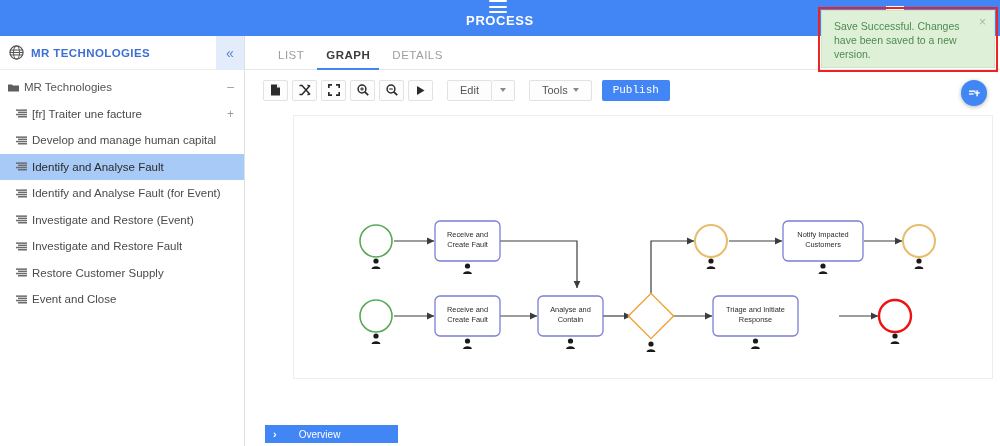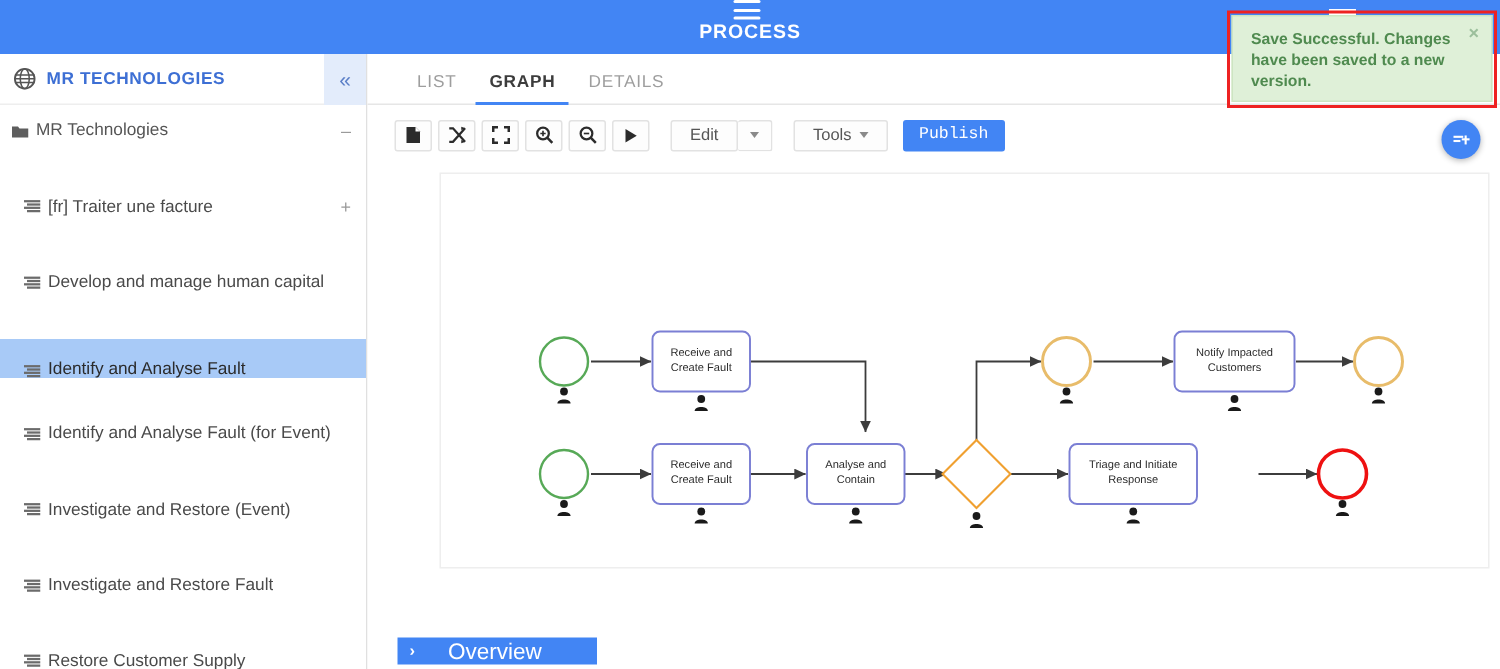--- a/index.html
+++ b/index.html
@@ -65,25 +65,24 @@
   }
   .tree { padding-top: 4px; }
   .tree-row {
     display: flex; align-items: center;
     height: 26.5px;
     font-size: 11.5px; color: #4a4a4a;
     padding-left: 8px; padding-right: 10px;
     cursor: pointer; position: relative;
   }
   .tree-row.root { font-size: 11.5px; color: #555; }
-  .tree-row.child { padding-left: 16px; margin-top: 24px; }
+  .tree-row.child { padding-left: 16px; }
   .tree-row.selected {
     background: #a8caf7;
     color: #2b2b2b;
-    align-items: flex-end;
   }
   .tree-row .expander {
     position: absolute; right: 10px;
     color: #9a9a9a; font-size: 12px; line-height: 1;
   }
   .ic-folder { margin-right: 5px; display:flex; }
   .ic-doc { margin-right: 5px; display:flex; }
   .tree-label { white-space: nowrap; overflow: hidden; text-overflow: ellipsis; }
 
   
@@ -157,39 +156,38 @@
 
   
   .overview-bar {
     position: absolute; left: 20px; bottom: 3px;
     width: 133px; height: 18px;
     background: #4285f4;
     display: flex; align-items: center;
     cursor: pointer;
   }
   .overview-chevron { color: #fff; font-size: 11px; font-weight: bold; margin-left: 8px; }
-  .overview-label { color: #ffffff; font-size: 15px; margin-left: 22px; }
+  .overview-label { color: #ffffff; font-size: 10px; margin-left: 22px; }
 
   
   .fab {
     position: absolute; right: 13px; top: 44px;
     width: 26px; height: 26px; border-radius: 50%;
     background: #4285f4;
     box-shadow: 0 1px 4px rgba(0,0,0,0.3);
     display: flex; align-items: center; justify-content: center;
     cursor: pointer; z-index: 6;
   }
 
   
   .toast-outline {
     position: absolute; right: 2px; top: 7px;
     width: 180px; height: 65px;
     border: 2px solid #ee2222;
     z-index: 20;
-    font-weight: bold;
   }
   .toast {
     position: absolute; left: 1px; top: 1px;
     width: 174px; height: 58px;
     background: #dff0d8;
     border: 1px solid #cde5c2;
     padding: 8px 10px 8px 12px;
   }
   .toast-msg {
     font-size: 10.5px; line-height: 14px; color: #4f8a4f;

